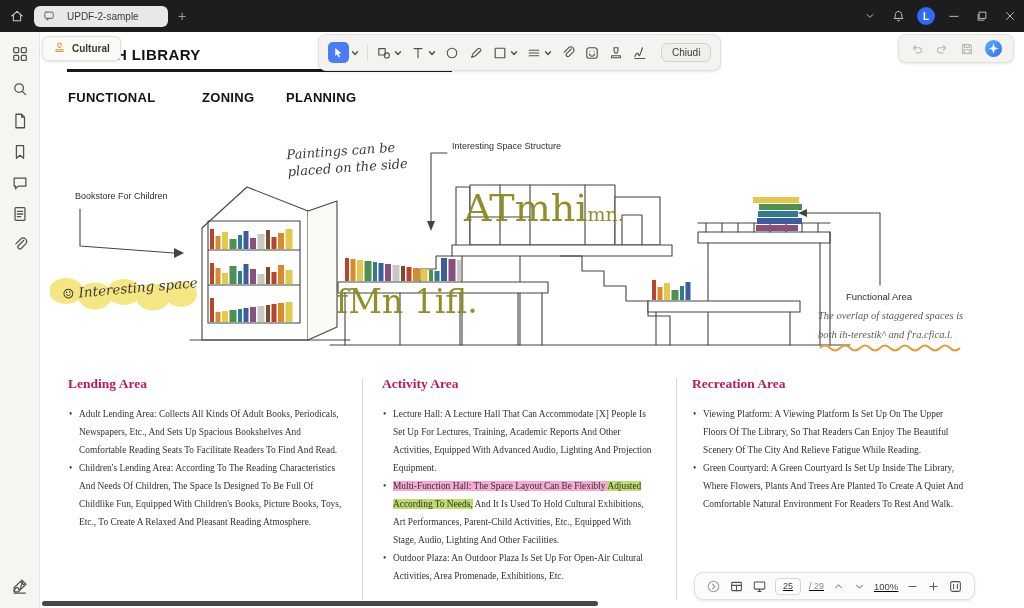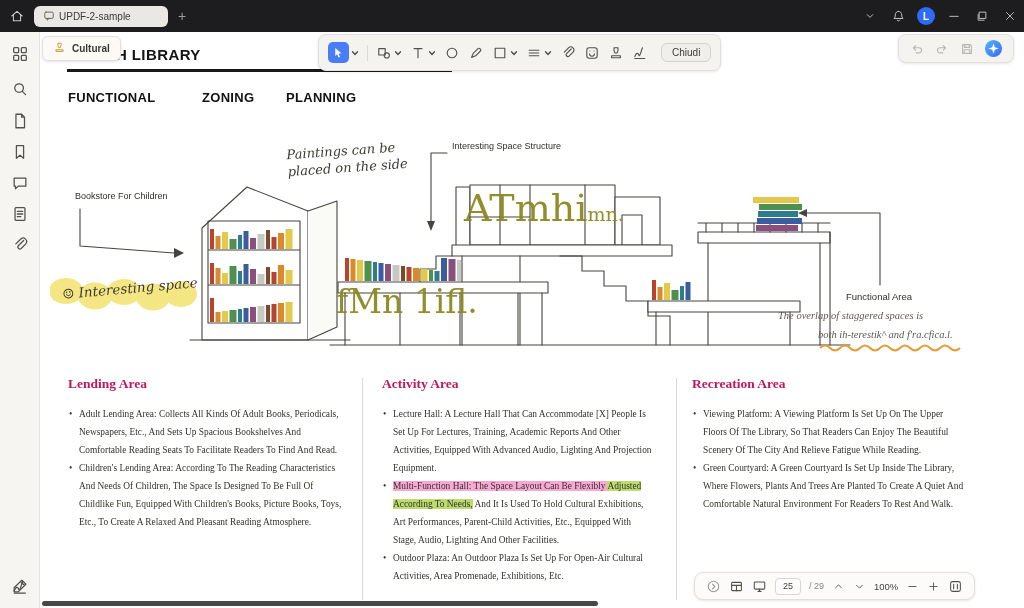--- a/index.html
+++ b/index.html
@@ -3,21 +3,21 @@
 <meta charset="utf-8">
 <style>
   * { margin:0; padding:0; box-sizing:border-box; }
   body { font-family:"Liberation Sans", sans-serif; background:#ccc; }
   .window { position:relative; width:1024px; height:608px; background:#fff; overflow:hidden; }
 
   
   .titlebar { position:absolute; left:0; top:0; width:1024px; height:32px; background:#1d1d1f; }
   .tb-home { position:absolute; left:9px; top:8px; width:16px; height:16px; }
   .tab { position:absolute; left:34px; top:6px; height:21px; width:134px; background:#e9e8e5; border-radius:6px;
-         display:flex; align-items:center; gap:4px; padding:0 9px; }
+         display:flex; align-items:center; gap:12px; padding:0 9px; }
   .tab-label { font-size:10px; color:#3b3b38; white-space:nowrap; }
   .tb-plus { position:absolute; left:178px; top:6px; color:#9d9d9d; font-size:14px; line-height:21px; cursor:default; }
   .tb-right { position:absolute; right:0; top:0; height:32px; display:flex; align-items:center; }
   .tb-btn { width:28px; height:32px; display:flex; align-items:center; justify-content:center; }
   .avatar { width:18px; height:18px; border-radius:50%; background:#2e6bf6; color:#fff; font-size:10px; font-weight:bold;
             display:flex; align-items:center; justify-content:center; margin:0 5px; }
 
   
   .sidebar { position:absolute; left:0; top:32px; width:40px; height:576px; background:#f6f5f2; border-right:1px solid #e6e4df; }
   .sb-icon { position:absolute; left:11px; width:18px; height:18px; }
@@ -58,21 +58,21 @@
 
   
   .vdiv { position:absolute; top:378px; width:1px; height:222px; background:#dcdad4; }
   .col { position:absolute; top:376px; }
   .col-title { font-family:"Liberation Serif", serif; font-size:13.5px; font-weight:bold; color:#be185d; margin-bottom:13px; }
   .col-list { list-style:none; font-family:"Liberation Serif", serif; font-size:9.4px; line-height:18px; color:#33322b; }
   .col-list li { position:relative; padding-left:11px; }
   .col-list .b { position:absolute; left:1px; }
 
   
-  .bottombar { left:694px; top:572px; height:28px; padding:0 11px; gap:8px; background:#fcfbf9; border-radius:9px; }
+  .bottombar { left:694px; top:572px; height:28px; padding:0 11px; gap:8px; background:#fcfbf9; border-radius:9px;text-decoration:underline; }
   .page-input { width:26px; height:17px; border:1px solid #d8d6d0; border-radius:4px; background:#fff;
                 font-size:9px; text-align:center; color:#3a3a36; font-family:"Liberation Sans",sans-serif; }
   .small-lbl { font-size:9px; color:#8a8984; }
   .zoom-lbl { font-size:9.5px; color:#45443f; }
   .corner-pen { position:absolute; left:11px; top:577px; width:18px; height:18px; }
   .hthumb { position:absolute; left:42px; top:601px; width:556px; height:4.5px; border-radius:3px; background:#474747; z-index:30; }
 </style>
 </head>
 <body>
 
@@ -304,21 +304,21 @@
   </svg>
 
   <div class="ann" style="left:75px; top:191px">Bookstore For Children</div>
   <div class="ann-hand paintings">
     <div>Paintings can be</div>
     <div>placed on the side</div>
   </div>
   <div class="ann" style="left:452px; top:141px">Interesting Space Structure</div>
   <div class="ann-hand interesting">☺ Interesting space</div>
   <div class="ann" style="left:846px; top:291px; font-size:9.5px">Functional Area</div>
-  <div class="ann-italic" style="left:778px; top:310px">The overlap of staggered spaces is</div>
+  <div class="ann-italic" style="left:818px; top:310px">The overlap of staggered spaces is</div>
   <div class="ann-italic" style="left:818px; top:329px">both ih-terestik^ and f'ra.cfica.l.</div>
   <div class="artifact a1">
     <span>ATmhi</span><span class="tail">mn.</span>
   </div>
   <div class="artifact a2">fMn 1ifl.</div>
 
   <div class="vdiv" style="left:362px"></div>
   <div class="vdiv" style="left:676px"></div>
   <div class="col" style="left:68px; width:282px">
     <h3 class="col-title">Lending Area</h3>

